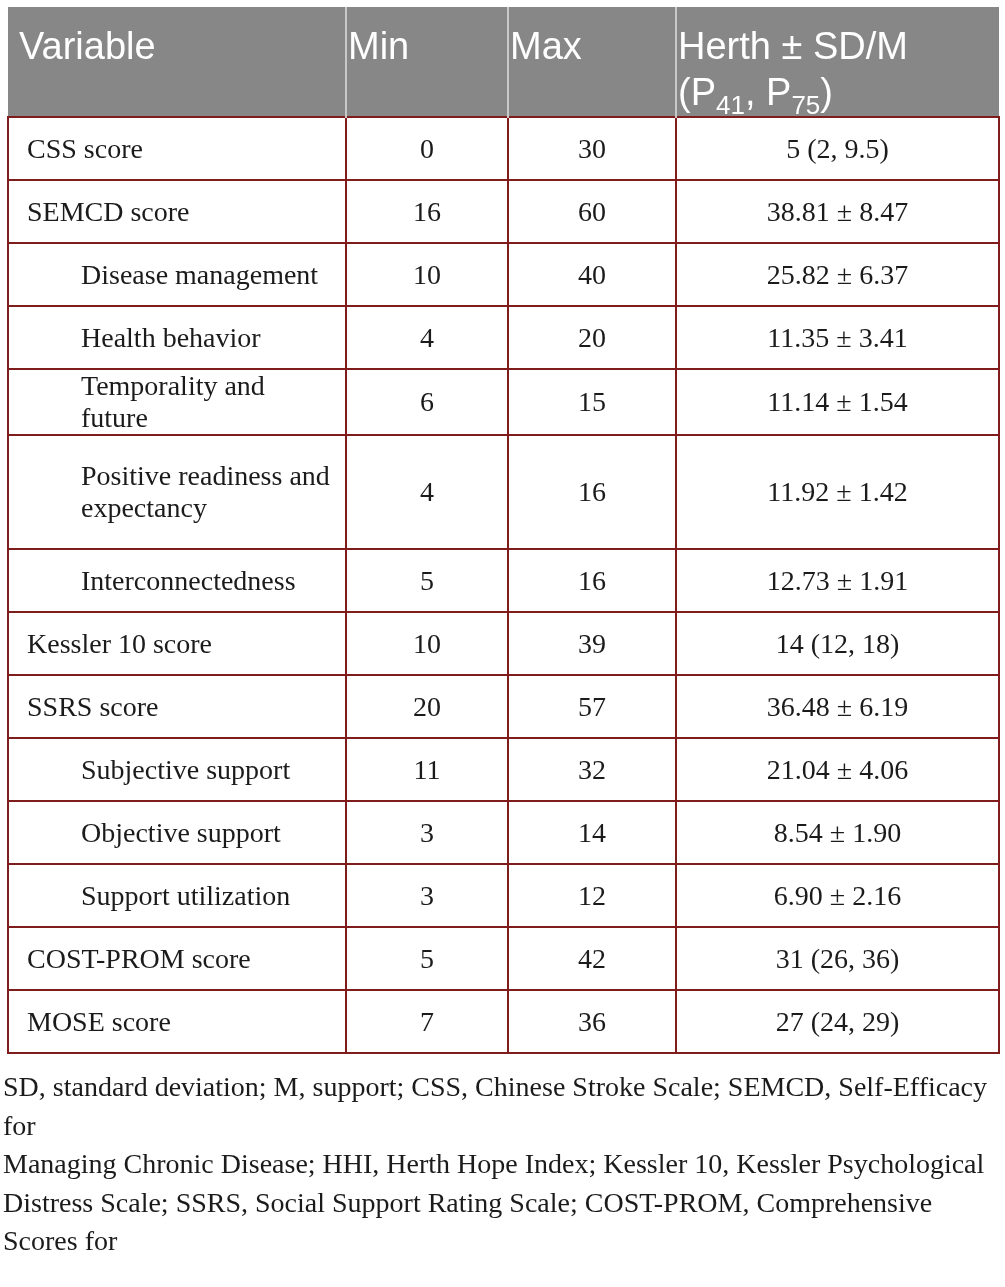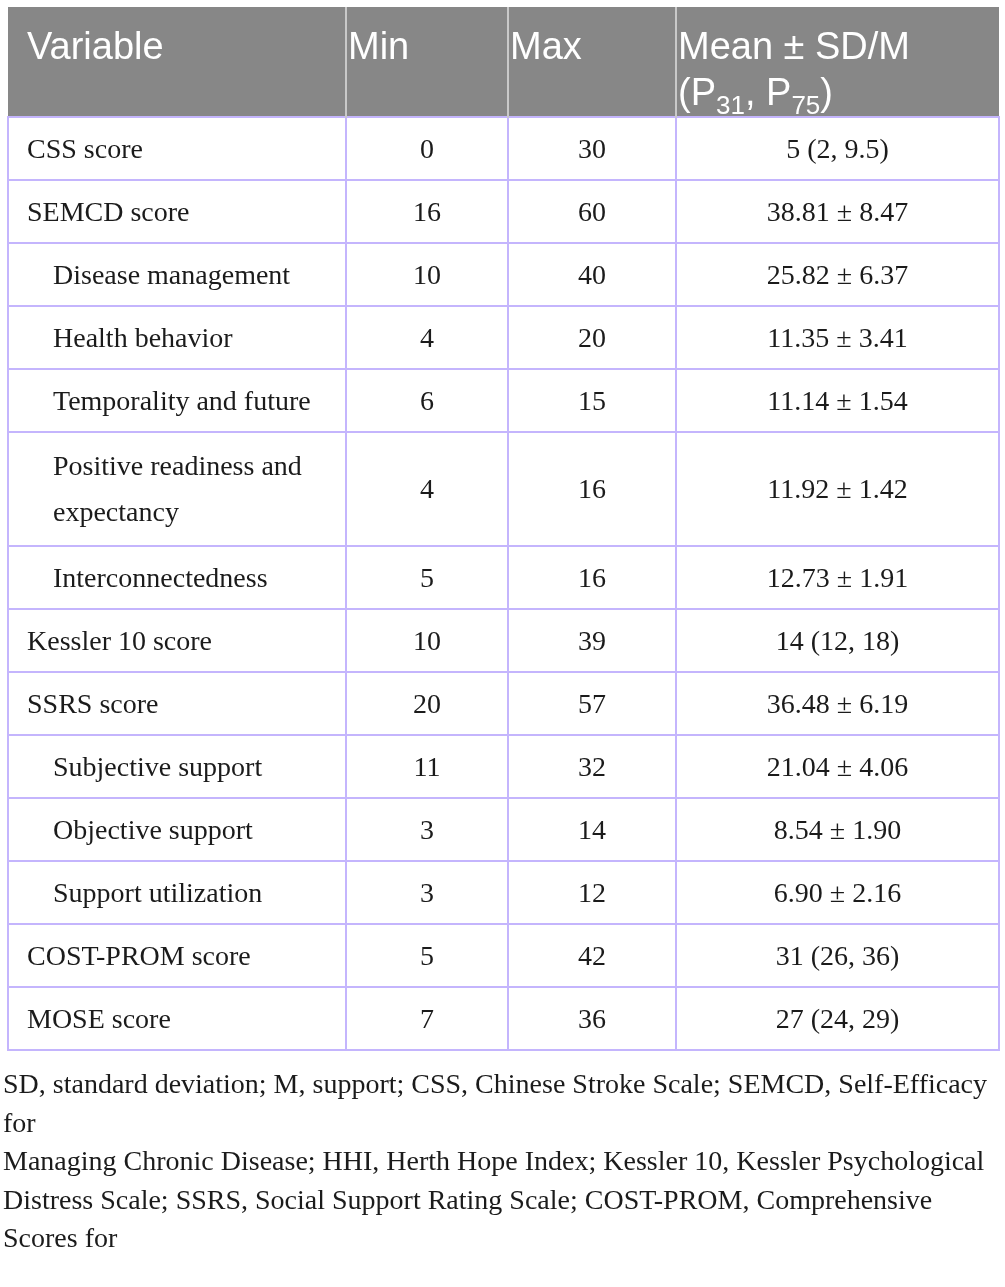--- a/index.html
+++ b/index.html
@@ -35,52 +35,52 @@
     font-size: 38px;
     line-height: 46px;
     height: 108px;
     box-sizing: border-box;
     vertical-align: top;
     padding-top: 16px;
     text-align: left;
   }
   thead th.col-var {
     text-align: left;
-    padding-left: 19px;
+    padding-left: 11px;
   }
   thead th + th {
     border-left: 2px solid #c9c9c9;
   }
   thead sub {
     font-size: 26px;
     line-height: 0;
   }
 
   tbody td {
-    border: 2px solid #c4b5fd;
+    border: 2px solid #7f1d1d;
     font-size: 28px;
     height: 61px;
     box-sizing: content-box;
     vertical-align: middle;
     background: #ffffff;
     padding: 0;
   }
   tbody td.col-var {
     text-align: left;
     padding-left: 18px;
     padding-right: 14px;
   }
   tbody td.col-var.indent {
-    padding-left: 44px;
+    padding-left: 72px;
   }
   tbody td.num {
     text-align: center;
   }
   tbody tr.tall td { height: 112px; }
-  tbody tr.tall td.col-var { line-height: 46px; margin-top: 46px; }
+  tbody tr.tall td.col-var { line-height: 32px; margin-top: 46px; }
 
   .footnote {
     margin-top: 14px;
     margin-left: -4px;
     width: 1000px;
     font-size: 28px;
     line-height: 38.5px;
     color: #1b1b1b;
   }
 </style>
@@ -94,22 +94,22 @@
         <col class="c-min">
         <col class="c-max">
         <col class="c-mean">
     </colgroup>
     <thead>
       <tr>
         <th class="col-var">Variable</th>
         <th>Min</th>
         <th>Max</th>
         <th>
-          <span>Mean ± SD/M</span><br>
-          <span>(P</span><sub>31</sub><span>, P</span><sub>75</sub><span>)</span>
+          <span>Herth ± SD/M</span><br>
+          <span>(P</span><sub>41</sub><span>, P</span><sub>75</sub><span>)</span>
         </th>
       </tr>
     </thead>
     <tbody>
         <tr>
           <td class="col-var">CSS score</td>
           <td class="num">0</td>
           <td class="num">30</td>
           <td class="num">5 (2, 9.5)</td>
         </tr>

